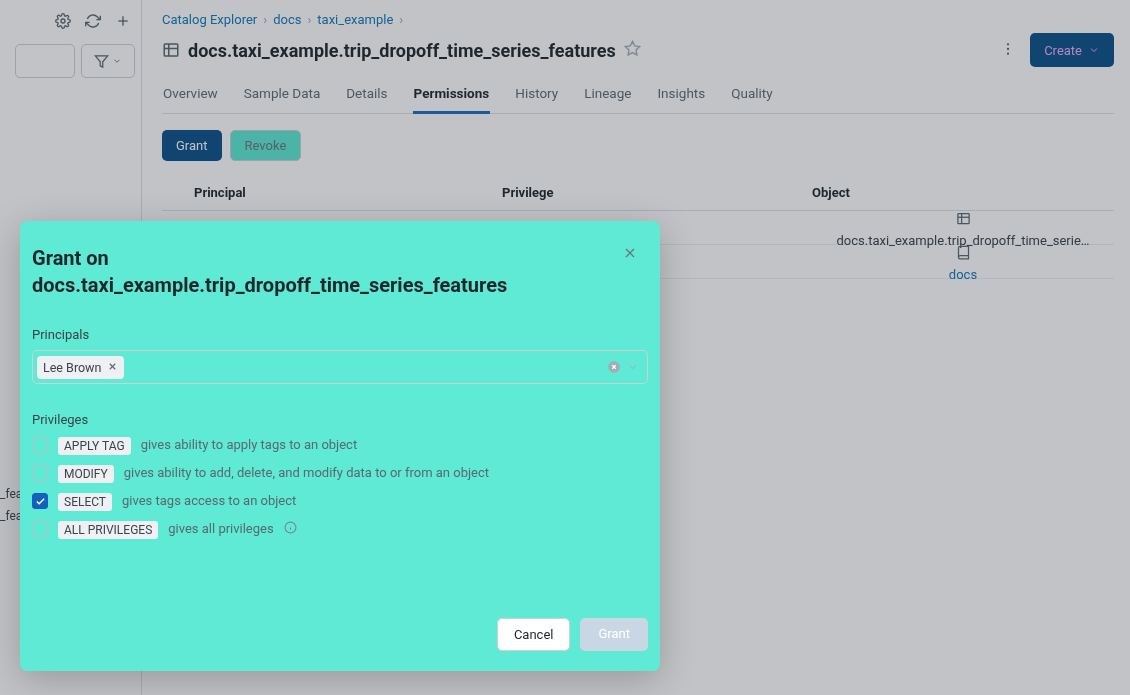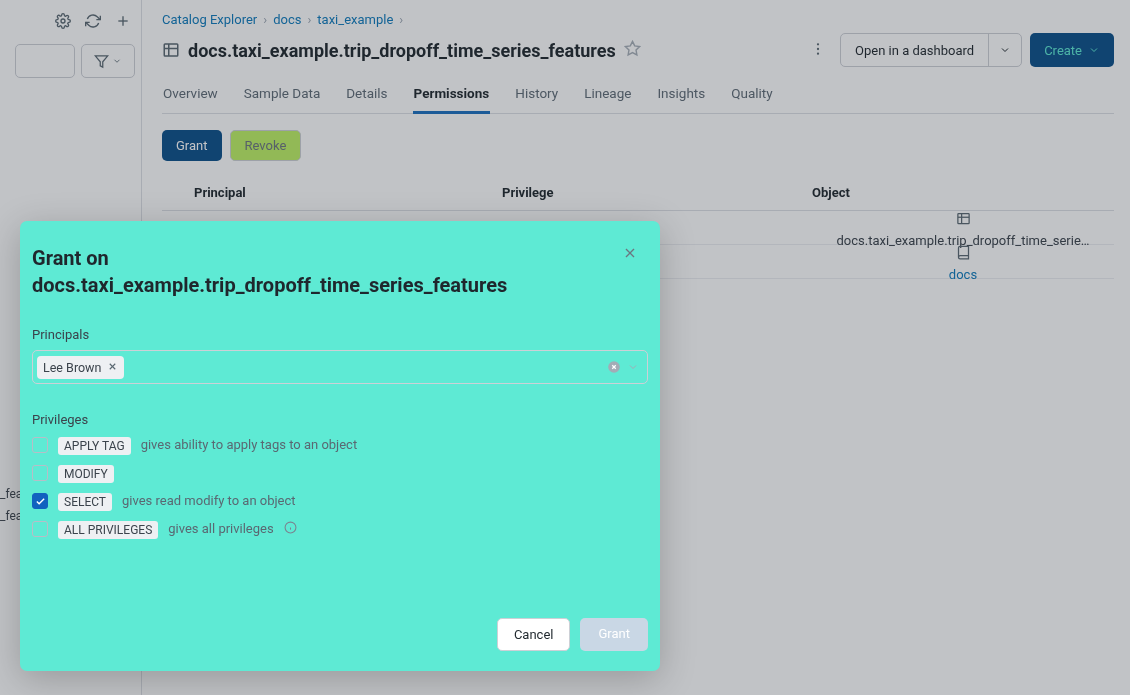--- a/index.html
+++ b/index.html
@@ -83,42 +83,42 @@
     .kebab { color: #5a6872; padding: 6px; cursor: pointer; }
     .dash-btn {
       display: flex; align-items: center;
       border: 1px solid #cdd0d6; border-radius: 5px; height: 34px;
       overflow: hidden; background: #fff;
       cursor: pointer;
     }
     .dash-btn .lbl { padding: 0 14px; font-size: 13px; }
     .dash-btn .dd { border-left: 1px solid #cdd0d6; padding: 0 10px; display: flex; align-items: center; height: 100%; }
     .create-btn {
-      background: #0b4f8a; color: #5eead4; border-radius: 5px; height: 34px;
+      background: #0b4f8a; color: #f0abfc; border-radius: 5px; height: 34px;
       display: flex; align-items: center; gap: 6px; padding: 0 14px;
       font-size: 13px; cursor: pointer;
     }
     .tabs {
       display: flex; gap: 24px; border-bottom: 1px solid #dde0e5;
       font-size: 13.5px; color: #5f6b76;
       padding-top: 4px;
     }
     .tab { padding: 8px 1px 10px; cursor: pointer; }
     .tab.active { color: #1f272d; font-weight: 700; border-bottom: 3px solid #1b6fc0; margin-bottom: -1px; }
     .perm-toolbar {
       display: flex; align-items: center; gap: 8px;
       padding: 16px 0 12px;
     }
     .grant-btn {
       background: #0b4f8a; color: #fff; padding: 8px 14px;
       border-radius: 5px; font-size: 13px; cursor: pointer;
     }
     .revoke-btn {
       border: 1px solid #cdd0d6; padding: 7px 14px; border-radius: 5px;
-      color: #6c7680; font-size: 13px; background: #bef264; cursor: pointer;
+      color: #6c7680; font-size: 13px; background: #5eead4; cursor: pointer;
     }
     .perm-spacer { flex: 1; }
     .filter-select {
       border: 1px solid #cdd0d6; border-radius: 5px; height: 34px;
       width: 330px; display: flex; align-items: center; justify-content: space-between;
       padding: 0 12px; color: #7a8490; font-size: 13px; cursor: pointer;
     }
     .perm-table-head {
       display: grid; grid-template-columns: 340px 310px 1fr;
       font-weight: 700; font-size: 13px; color: #1f272d;
@@ -265,28 +265,20 @@
           </svg>
       </span>
       <div class="title-spacer"></div>
       <div class="kebab">
         <svg width="16" height="16" viewBox="0 0 24 24" fill="currentColor">
             <circle cx="12" cy="5" r="1.7"></circle>
             <circle cx="12" cy="12" r="1.7"></circle>
             <circle cx="12" cy="19" r="1.7"></circle>
           </svg>
       </div>
-      <div class="dash-btn">
-        <span class="lbl">Open in a dashboard</span>
-        <span class="dd">
-          <svg width="12" height="12" viewBox="0 0 24 24" fill="none" stroke="currentColor" stroke-width="2">
-              <polyline points="6 9 12 15 18 9"></polyline>
-            </svg>
-        </span>
-      </div>
       <div class="create-btn">
         <span>Create</span>
         <svg width="12" height="12" viewBox="0 0 24 24" fill="none" stroke="currentColor" stroke-width="2">
             <polyline points="6 9 12 15 18 9"></polyline>
           </svg>
       </div>
     </div>
 
     <div class="tabs">
       <div class="tab">Overview</div>
@@ -377,29 +369,30 @@
   <div class="section-label">Privileges</div>
   <div class="priv-list">
     <div class="priv-row">
       <div class="cb"></div>
       <span class="priv-name">APPLY TAG</span>
       <span class="priv-desc">gives ability to apply tags to an object</span>
     </div>
     <div class="priv-row">
       <div class="cb"></div>
       <span class="priv-name">MODIFY</span>
+      <span class="priv-desc">gives ability to add, delete, and modify data to or from an object</span>
     </div>
     <div class="priv-row">
       <div class="cb checked">
         <svg width="11" height="11" viewBox="0 0 24 24" fill="none" stroke-width="3">
             <polyline points="20 6 9 17 4 12"></polyline>
           </svg>
       </div>
       <span class="priv-name">SELECT</span>
-      <span class="priv-desc">gives read modify to an object</span>
+      <span class="priv-desc">gives tags access to an object</span>
     </div>
     <div class="priv-row">
       <div class="cb"></div>
       <span class="priv-name">ALL PRIVILEGES</span>
       <span class="priv-desc">gives all privileges</span>
       <svg class="info-icon" viewBox="0 0 24 24" fill="none" stroke="currentColor" stroke-width="2">
           <circle cx="12" cy="12" r="10"></circle>
           <line x1="12" y1="16" x2="12" y2="12"></line>
           <line x1="12" y1="8" x2="12" y2="8"></line>
         </svg>

